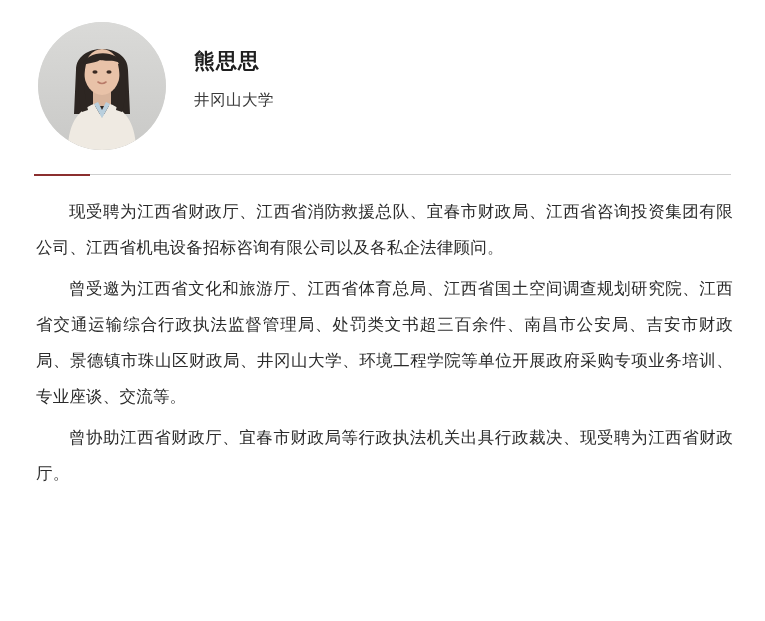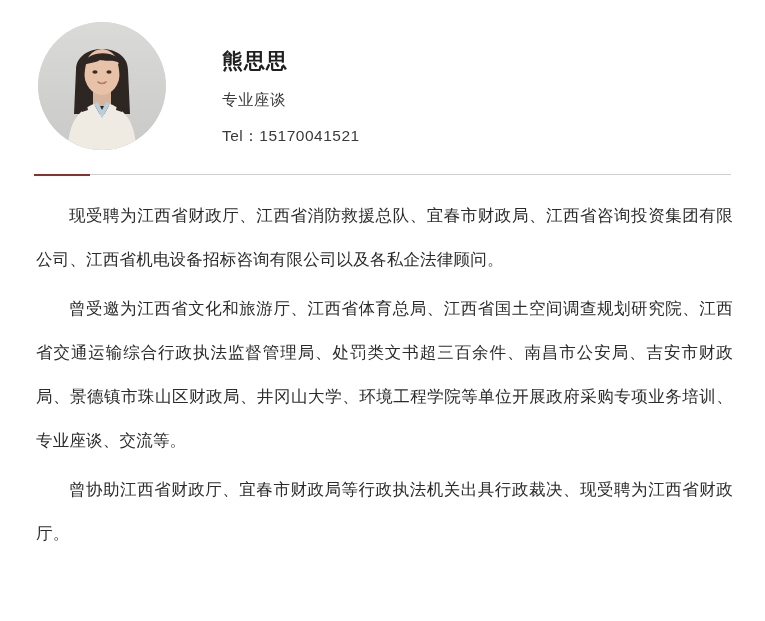--- a/index.html
+++ b/index.html
@@ -35,21 +35,21 @@
     flex: 0 0 128px;
     overflow: hidden;
     position: relative;
     background: #d8d8d6;
   }
   .avatar-art {
     position: absolute;
     inset: 0;
   }
   .profile-info {
-    margin-left: 56px;
+    margin-left: 28px;
     padding-top: 26px;
   }
   .p-name {
     font-size: 21px;
     font-weight: bold;
     color: #1f1f1f;
     letter-spacing: 1px;
     line-height: 1.2;
   }
   .p-role {
@@ -81,21 +81,21 @@
     height: 2px;
     background: #8b2f2f;
   }
 
   
   .body-text {
     margin: 18px 14px 0 18px;
   }
   .para {
     font-size: 16.5px;
-    line-height: 44px;
+    line-height: 36px;
     color: #2b2b2b;
     text-indent: 2em;
     text-align: justify;
     letter-spacing: 0.2px;
     margin: 0 0 5px 0;
   }
 </style>
 </head>
 <body>
 
@@ -133,22 +133,21 @@
 
           <ellipse cx="57" cy="50" rx="2.6" ry="1.8" fill="#3a2a22"></ellipse>
           <ellipse cx="71" cy="50" rx="2.6" ry="1.8" fill="#3a2a22"></ellipse>
 
           <path d="M60 60 Q64 63 68 60" stroke="#b87a68" stroke-width="1.6" fill="none" stroke-linecap="round"></path>
         </g>
       </svg>
     </div>
     <div class="profile-info">
       <div class="p-name">熊思思</div>
-      <div class="p-role">专业座谈</div>
-      <div class="p-tel">Tel：15170041521</div>
+      <div class="p-role">井冈山大学</div>
     </div>
   </div>
 
   <div class="divider"></div>
 
   <div class="body-text">
     <p class="para">现受聘为江西省财政厅、江西省消防救援总队、宜春市财政局、江西省咨询投资集团有限公司、江西省机电设备招标咨询有限公司以及各私企法律顾问。</p>
     <p class="para">曾受邀为江西省文化和旅游厅、江西省体育总局、江西省国土空间调查规划研究院、江西省交通运输综合行政执法监督管理局、处罚类文书超三百余件、南昌市公安局、吉安市财政局、景德镇市珠山区财政局、井冈山大学、环境工程学院等单位开展政府采购专项业务培训、专业座谈、交流等。</p>
     <p class="para">曾协助江西省财政厅、宜春市财政局等行政执法机关出具行政裁决、现受聘为江西省财政厅。</p>
   </div>

